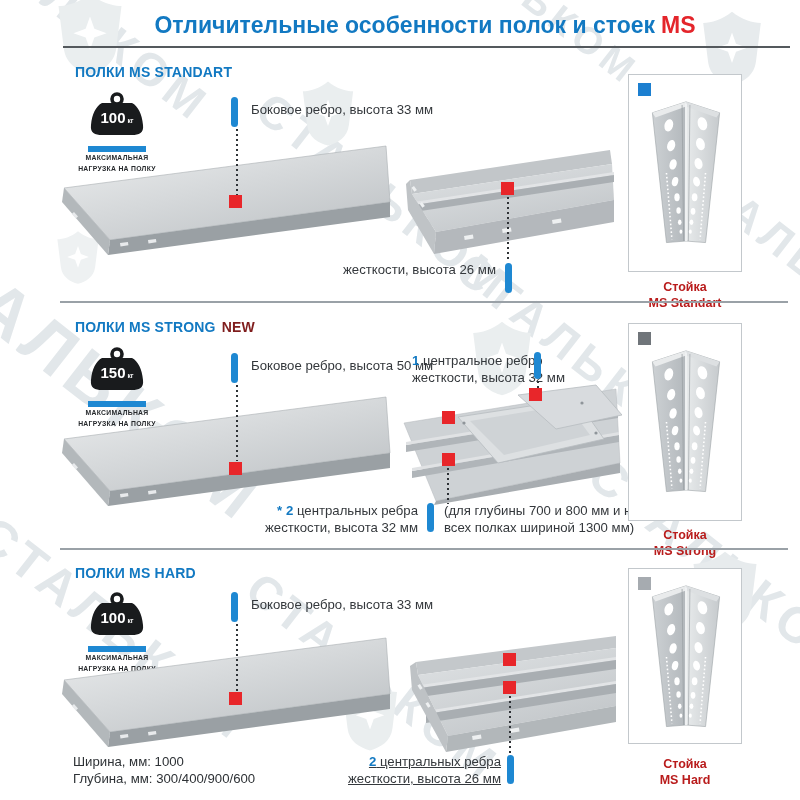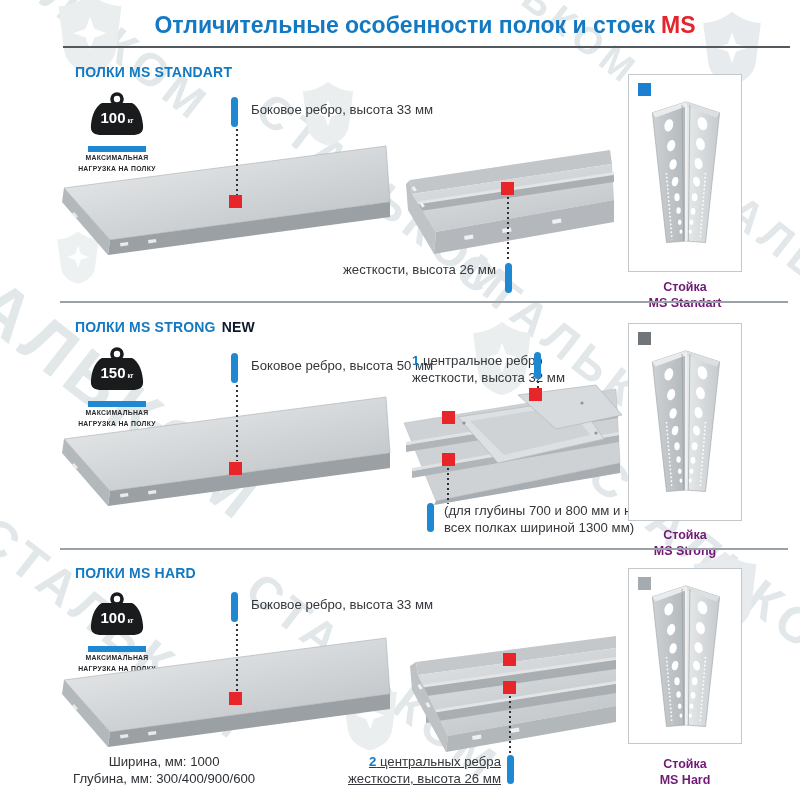--- a/index.html
+++ b/index.html
@@ -15,21 +15,21 @@
   
   .content { position:absolute; inset:0; z-index:1; }
 
   .title { position:absolute; left:60px; top:12px; width:730px; text-align:center;
            font-size:23px; font-weight:bold; color:#1279c2; }
   .title .accent { color:#e4252b; margin-left:6px; }
   .title-rule { position:absolute; left:63px; top:46px; width:727px; height:2px; background:#54595d; }
 
   .section { position:absolute; left:0; width:800px; }
   .sec-header { position:absolute; font-size:14px; font-weight:bold; color:#1279c2; letter-spacing:0.2px; }
-  .sec-header .badge { color:#0f172a; margin-left:6px; }
+  .sec-header .badge { color:#7f1d1d; margin-left:6px; }
 
   
   .load { position:absolute; width:110px; display:flex; flex-direction:column; align-items:center; }
   .kb-wrap { position:relative; width:64px; height:54px; }
   .kb-text { position:absolute; left:0; top:20px; width:64px; text-align:center;
              color:#ffffff; font-weight:bold; font-size:15px; line-height:15px; }
   .kb-text .kg { font-size:6.5px; margin-left:2px; }
   .load-bar { width:58px; height:6px; background:#1e88d2; margin-top:2px; }
   .load-cap { margin-top:1px; font-size:6.8px; font-weight:bold; color:#26292c;
               letter-spacing:0.3px; line-height:10px; text-align:center; }
@@ -43,21 +43,21 @@
   .ann { position:absolute; font-size:13.2px; color:#34383c; line-height:17px; }
   .ann .num, .ann .pre { color:#1279c2; font-weight:bold; }
   .ann.right { text-align:right; }
   .specs { position:absolute; font-size:13.2px; color:#2e3236; line-height:17px; }
 
   
   .frame { position:absolute; width:114px; background:#ffffff; border:1px solid #c3c8cc; box-sizing:border-box; }
   .swatch { position:absolute; left:9px; top:8px; width:13px; height:13px; }
   .rack-img { position:absolute; left:14px; top:6px; }
   .frame-cap { position:absolute; width:114px; text-align:center; font-size:12.5px; font-weight:bold;
-               color:#701a75; line-height:16px; }
+               color:#b91c1c; line-height:16px; }
 
   .divider { position:absolute; height:1.5px; background:#9aa1a7; }
 
   svg { display:block; }
 </style>
 </head>
 <body>
 
 <div class="page">
 
@@ -292,20 +292,24 @@
         <div>жесткости, высота 32 мм</div>
       </div>
       <div class="marker" style="left:534px; top:49px; height:27px;"></div>
       <div class="dots" style="left:537px; top:78px; height:8px;"></div>
       <div class="ribsq" style="left:529px; top:85px;"></div>
 
       <div class="ribsq" style="left:442px; top:108px;"></div>
       <div class="ribsq" style="left:442px; top:150px;"></div>
       <div class="dots" style="left:447px; top:165px; height:36px;"></div>
 
+      <div class="ann right" style="left:240px; top:199px; width:178px;">
+        <div><span class="pre">*</span> <span class="num">2</span> <span>центральных ребра</span></div>
+        <div>жесткости, высота 32 мм</div>
+      </div>
       <div class="marker" style="left:427px; top:200px; height:29px;"></div>
       <div class="ann" style="left:444px; top:199px;">
         <div>(для глубины 700 и 800 мм и на</div>
         <div>всех полках шириной 1300 мм)</div>
       </div>
 
       <div class="specs" style="left:73px; top:201px;">
       </div>
 
       <div class="frame" style="left:628px; top:20px; height:198px;">
@@ -404,21 +408,21 @@
 
       <div class="ribsq" style="left:503px; top:103px;"></div>
       <div class="ribsq" style="left:503px; top:131px;"></div>
       <div class="dots" style="left:509px; top:146px; height:58px;"></div>
       <div class="ann right" style="left:320px; top:203px; width:181px;text-decoration:underline;">
         <div><span class="num">2</span> <span>центральных ребра</span></div>
         <div>жесткости, высота 26 мм</div>
       </div>
       <div class="marker" style="left:507px; top:205px; height:29px;"></div>
 
-      <div class="specs" style="left:73px; top:203px;text-align:center;">
+      <div class="specs" style="left:73px; top:203px;">
         <div>Ширина, мм: 1000</div>
         <div>Глубина, мм: 300/400/900/600</div>
       </div>
 
       <div class="frame" style="left:628px; top:18px; height:176px;">
         <svg class="rack-img" width="86" height="164" viewBox="0 0 110 190">
           <polygon points="12,18 55,4 98,18 80,184 55,182 30,184" fill="url(#gRack)" stroke="#9fa5a9" stroke-width="0.8"></polygon>
           <polygon points="12,18 55,4 55,10 16,24" fill="#e9ebec"></polygon>
           <polygon points="98,18 55,4 55,10 94,24" fill="#dde0e2"></polygon>
           <line x1="55" y1="6" x2="55" y2="182" stroke="#f1f3f4" stroke-width="2.4"></line>

